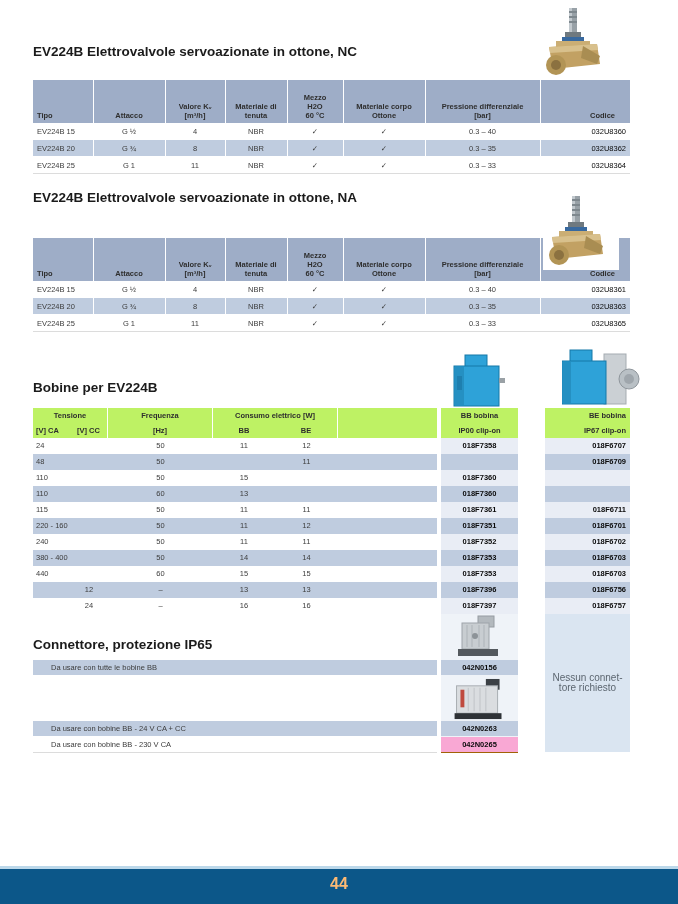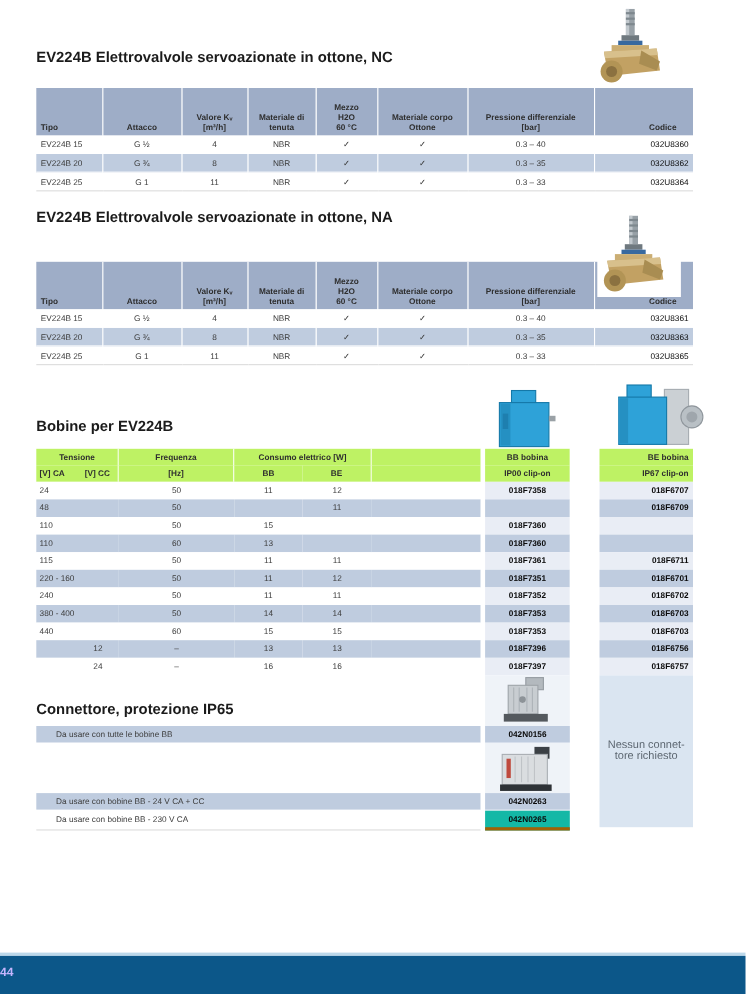--- a/index.html
+++ b/index.html
@@ -49,30 +49,30 @@
   .brow.white .c-codebb,.brow.white .c-codebe{background:#E9EDF5;}
   .code{font-weight:bold;color:#0a0a0a;}
   .nowrap{white-space:nowrap;}
 
   
   .conn-band{position:absolute;left:33px;width:485px;display:flex;font-size:7.5px;}
   .conn-band .lbl{width:404px;line-height:15px;padding-left:18px;box-sizing:border-box;background:#BFCCDF;}
   .conn-band .sepw{width:4px;background:#ffffff;}
   .conn-band .cd{width:77px;text-align:center;line-height:15px;background:#BFCCDF;}
   .conn-band.lightrow .lbl{background:#ffffff;border-bottom:1px solid #DCDCDC;}
-  .conn-band.lightrow .cd{background:#14b8a6;border-bottom:3px solid #a16207;}
+  .conn-band.lightrow .cd{background:#f9a8d4;border-bottom:1px solid #a16207;}
   .col-tint{position:absolute;left:441px;top:614px;width:77px;height:138px;background:#EFF3F8;}
   .note-col{position:absolute;left:545px;top:614px;width:85px;height:138px;background:#DAE5F1;
             display:flex;align-items:center;justify-content:center;text-align:center;
             color:#5c6670;font-size:10px;line-height:10px;white-space:pre-line;}
 
   
   .footer-line{position:absolute;left:0;top:866px;width:678px;height:3px;background:#BCD8EA;}
   .footer-bar{position:absolute;left:0;top:869px;width:678px;height:35px;background:#0C5789;}
-  .footer-bar .pn{display:block;color:#c4b5fd;font-weight:bold;font-size:11px;line-height:30px;}
+  .footer-bar .pn{display:block;text-align:center;color:#fdba74;font-weight:bold;font-size:16px;line-height:30px;}
 
   .imgabs{position:absolute;z-index:2;}
 </style>
 </head>
 <body>
 
 <div class="page">
 
   <svg class="imgabs" style="left:543px;top:8px;" width="60" height="74" viewBox="0 0 60 74">
     <rect x="26" y="0" width="8" height="24" fill="#98A1A7"></rect>

